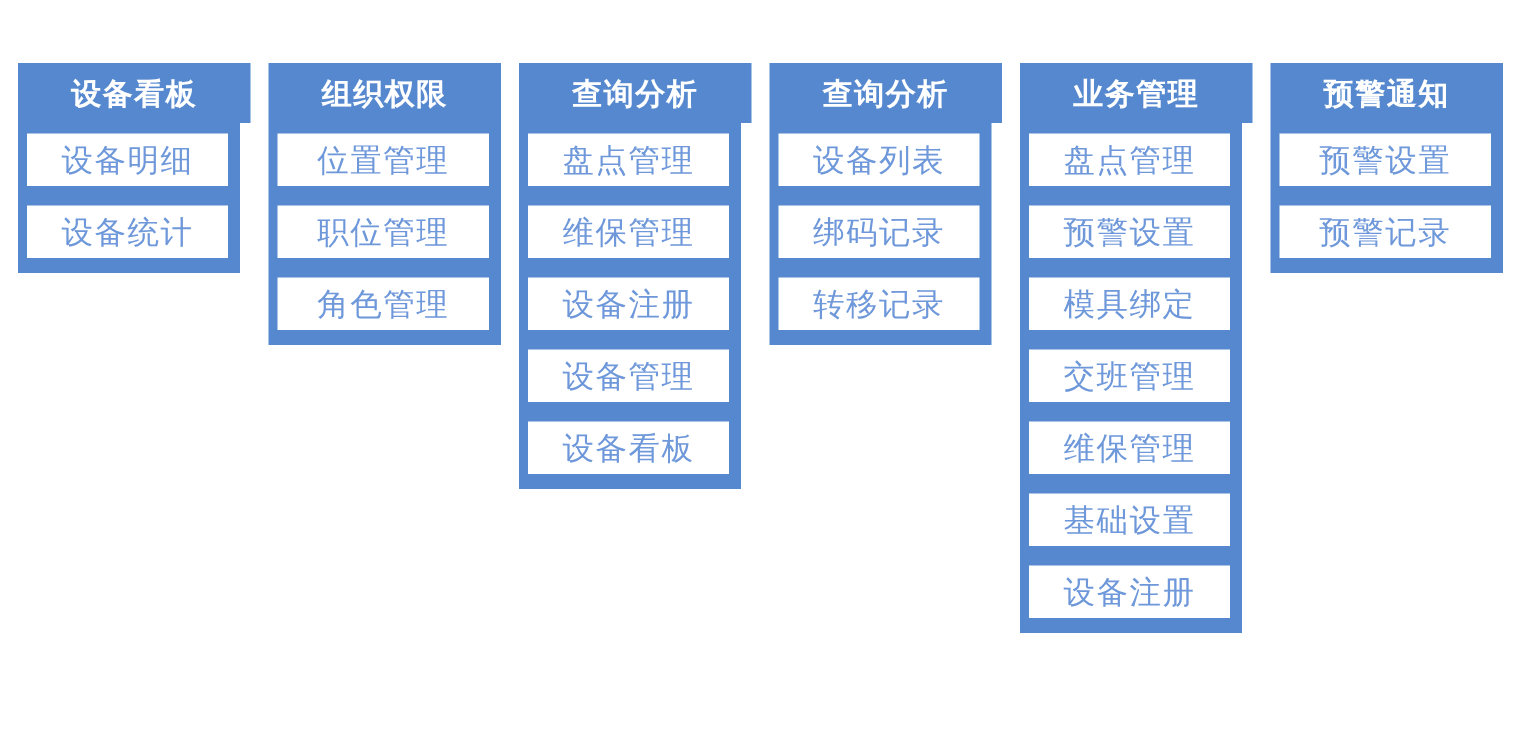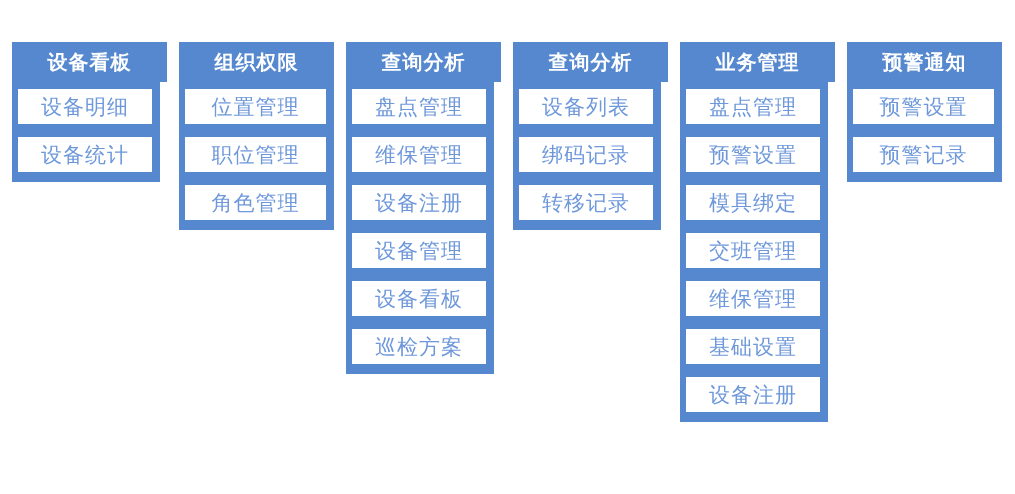--- a/index.html
+++ b/index.html
@@ -125,23 +125,20 @@
   </div>
 
   <div class="menu-item">
     <span class="menu-item-label">设备管理</span>
   </div>
 
   <div class="menu-item">
     <span class="menu-item-label">设备看板</span>
   </div>
 
-  <div class="menu-item">
-    <span class="menu-item-label">巡检方案</span>
-  </div>
 </div>
   </div>
 
   <div class="column">
     <div class="column-header">
       <span class="column-title">查询分析</span>
     </div>
     <div class="column-body">
   <div class="menu-item">
     <span class="menu-item-label">设备列表</span>

